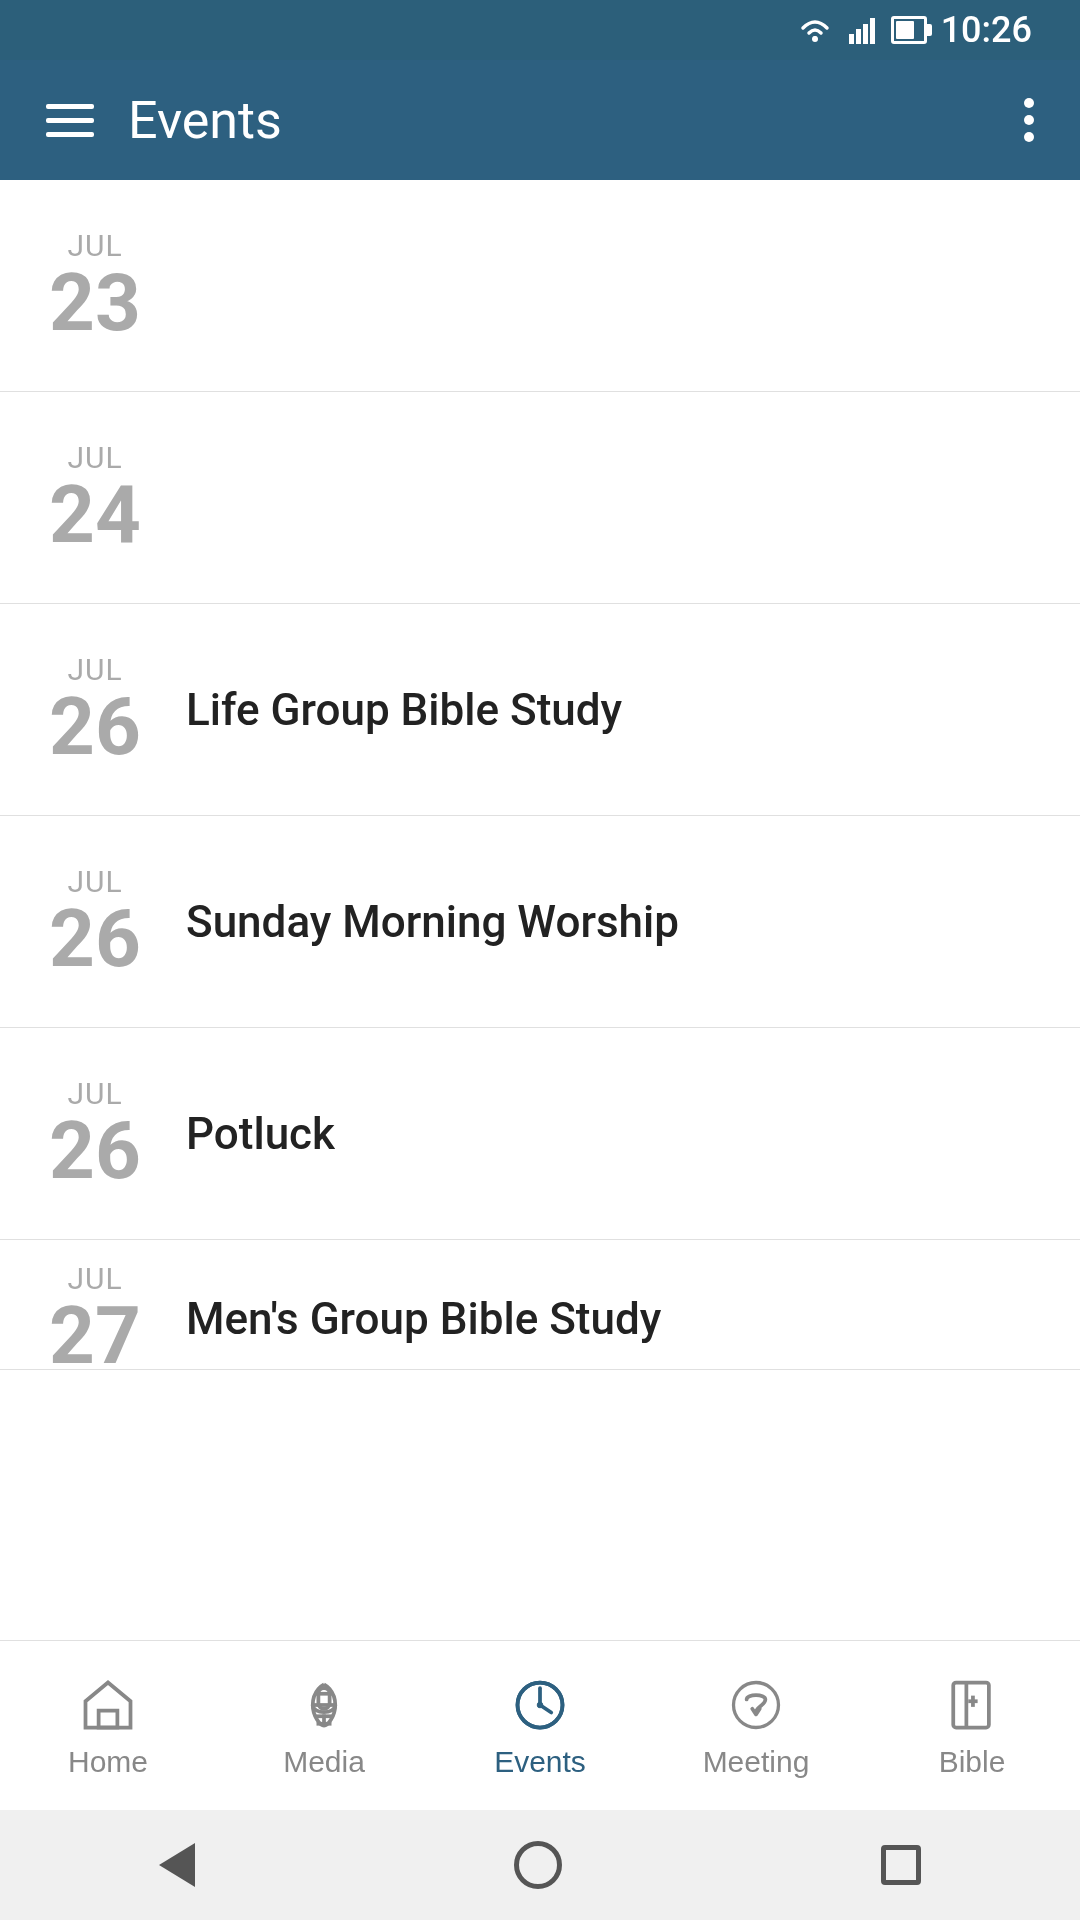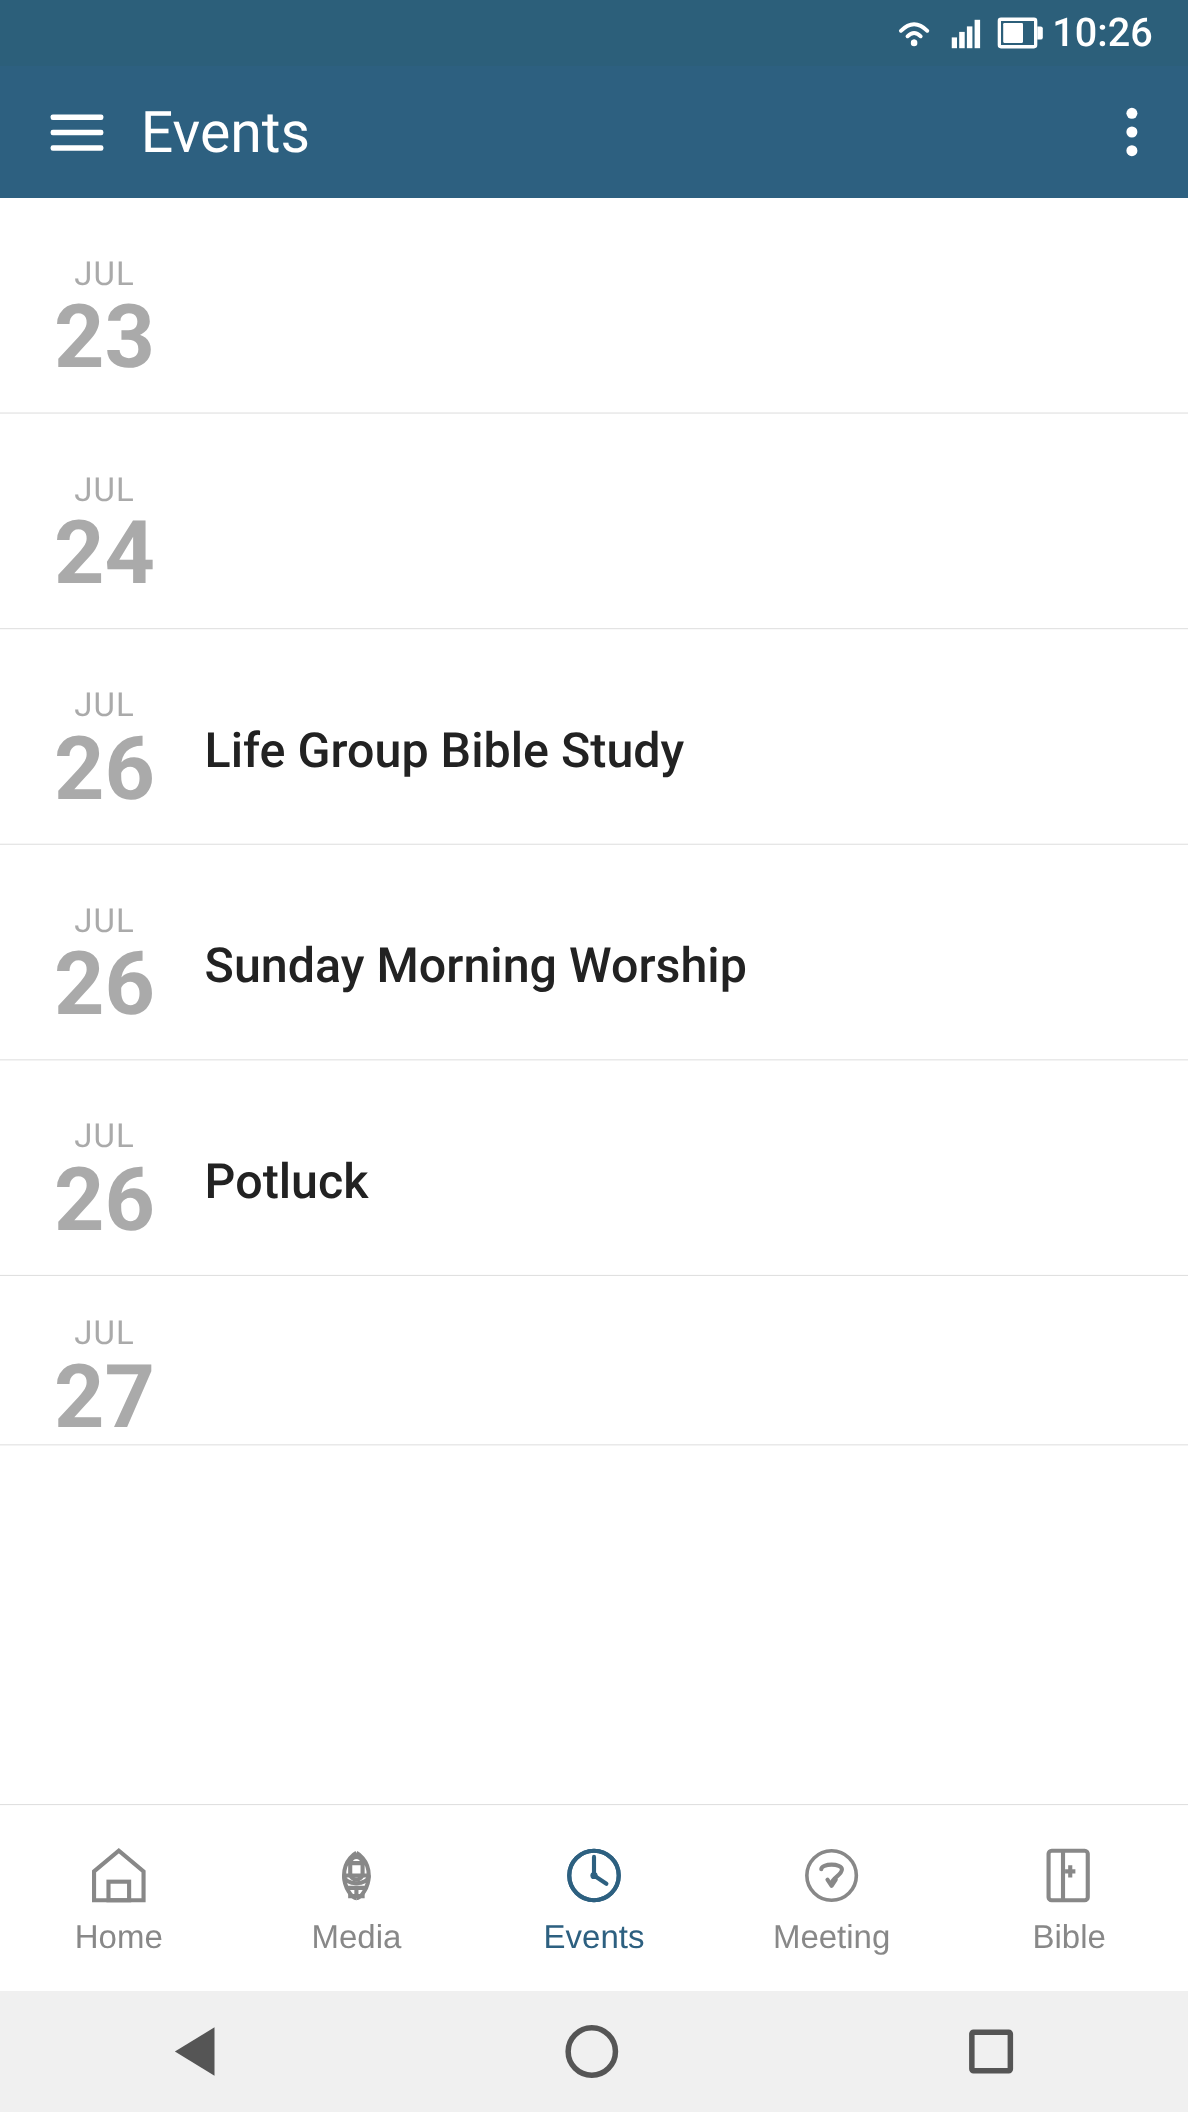--- a/index.html
+++ b/index.html
@@ -15,21 +15,21 @@
       flex-direction: column;
     }
 
     
     .status-bar {
       background: #2c5f7a;
       height: 60px;
       display: flex;
       align-items: center;
       justify-content: flex-end;
-      padding: 0 32px;
+      padding: 0 48px;
       gap: 18px;
       flex-shrink: 0;
     }
     .status-icons {
       display: flex;
       align-items: center;
       gap: 14px;
     }
     .status-time {
       color: white;
@@ -125,25 +125,24 @@
     
     .event-list {
       flex: 1;
       background: white;
       overflow: hidden;
     }
 
     .event-item {
       display: flex;
       align-items: center;
-      padding: 28px 40px;
+      padding: 48px 40px;
       border-bottom: 1px solid #e0e0e0;
       background: white;
       cursor: pointer;
-      margin-top: 24px;
     }
 
     .event-date {
       display: flex;
       flex-direction: column;
       align-items: center;
       min-width: 110px;
       margin-right: 36px;
     }
     .date-month {
@@ -324,20 +323,21 @@
       <span class="date-month">JUL</span>
       <span class="date-day">26</span>
     </div>
     <span class="event-name">Potluck</span>
   </div>
     <div class="event-item" style="padding-bottom: 20px; overflow: hidden; max-height: 130px;">
     <div class="event-date">
       <span class="date-month">JUL</span>
       <span class="date-day">27</span>
     </div>
+    <span class="event-name">Men's Group Bible Study</span>
   </div>
   </div>
 
 <div class="bottom-nav">
 
   <button class="nav-item">
     <div class="nav-icon">
       <svg viewBox="0 0 64 64" width="60" height="60" fill="none" stroke="#888" stroke-width="4">
         <path d="M8 28 L32 8 L56 28 L56 56 L8 56 Z" stroke="#888" fill="none"></path>
         <rect x="22" y="38" width="20" height="18" stroke="#888" fill="none"></rect>

